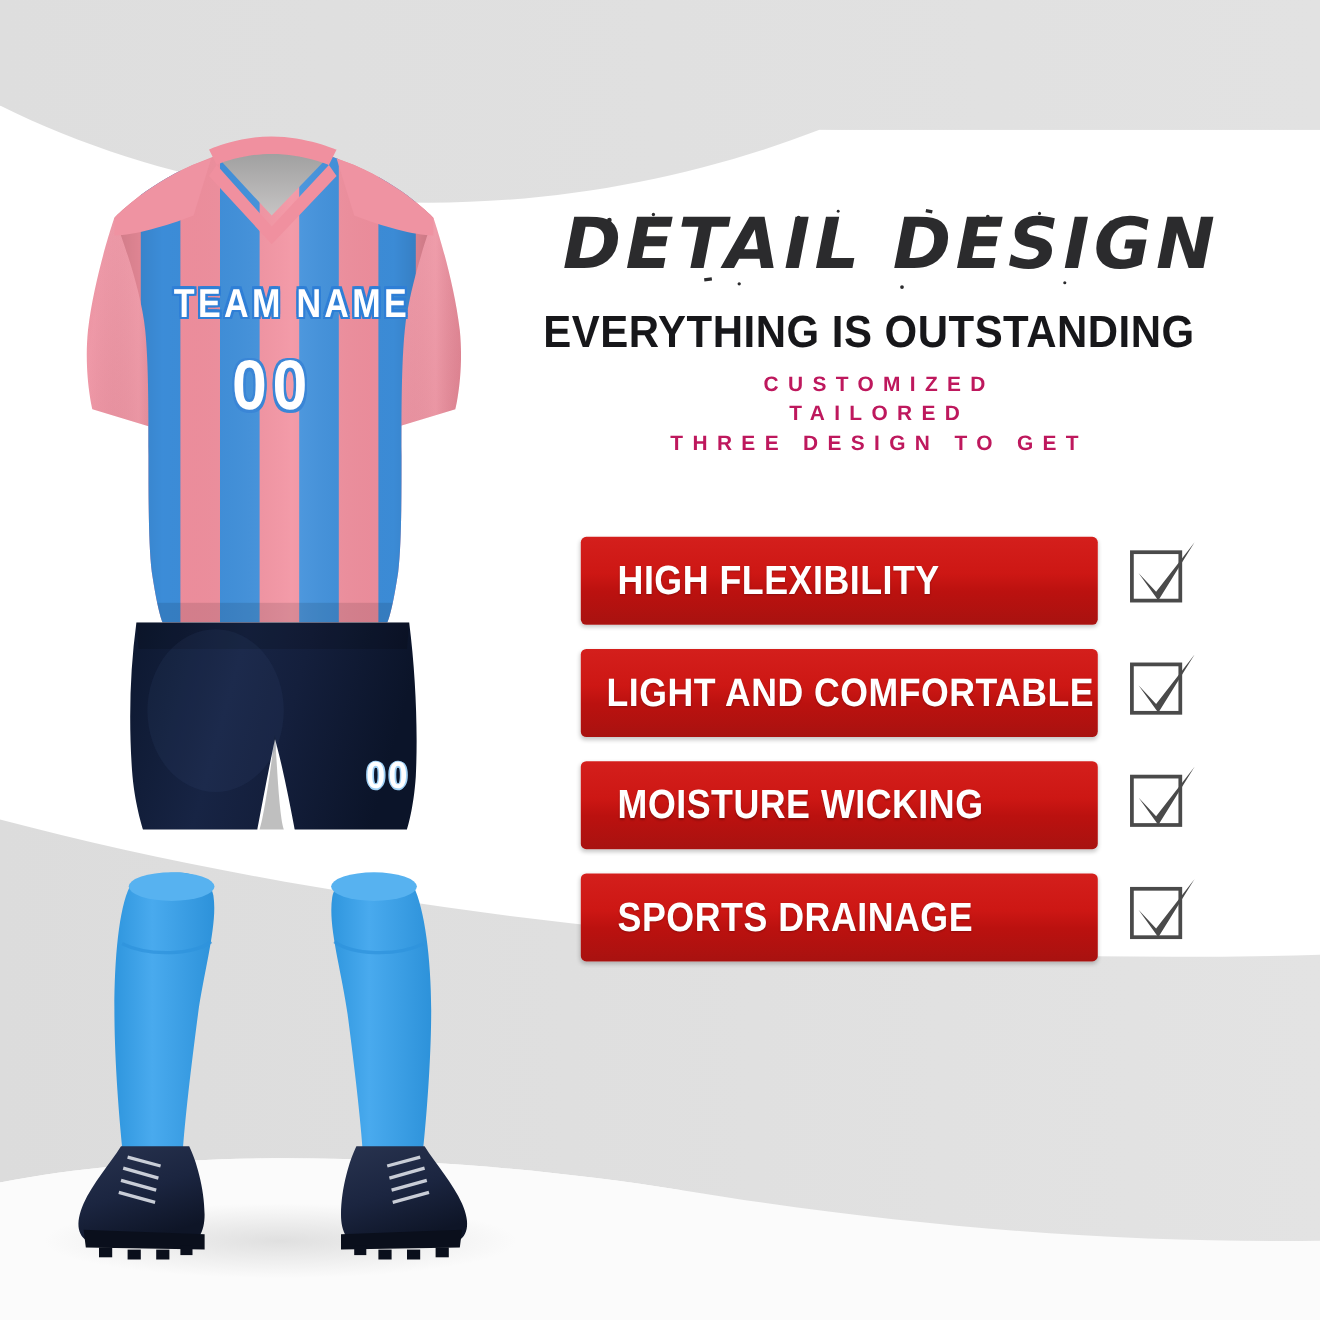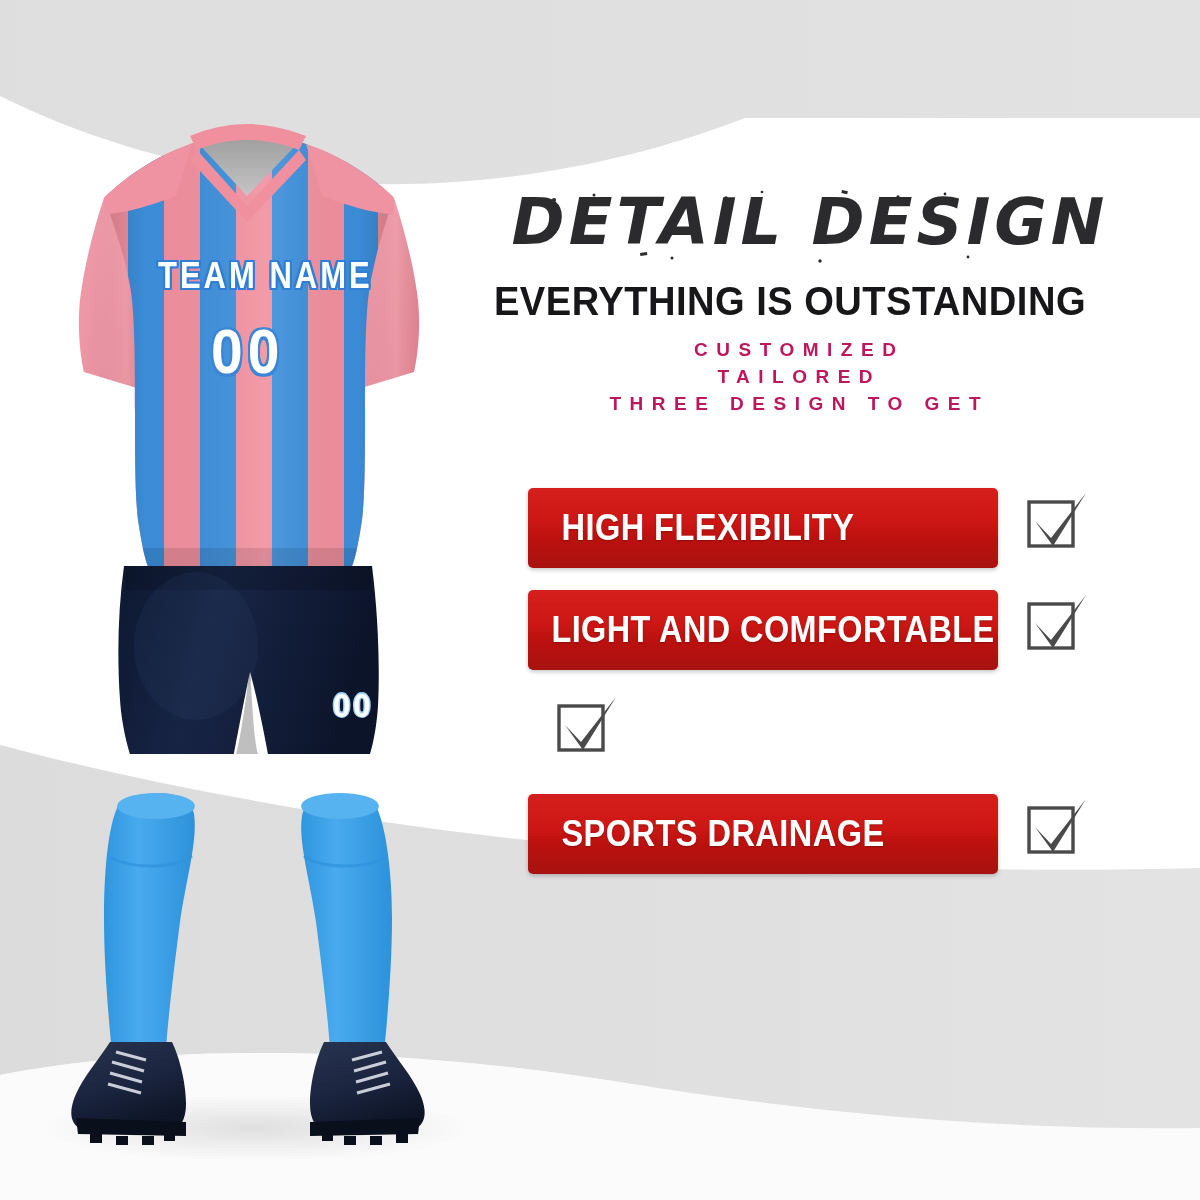--- a/index.html
+++ b/index.html
@@ -354,20 +354,23 @@
         </div>
         <div class="check">
           <svg viewBox="0 0 62 62" width="62" height="62">
             <rect x="3" y="14" width="44" height="44" fill="none" stroke="#4a4a4a" stroke-width="3.4"></rect>
             <path d="M9,33 L25,50 L60,5 L27,58 Z" fill="#4a4a4a"></path>
           </svg>
         </div>
       </div>
 
       <div class="frow">
+        <div class="banner">
+          <span class="banner-label">MOISTURE WICKING</span>
+        </div>
         <div class="check">
           <svg viewBox="0 0 62 62" width="62" height="62">
             <rect x="3" y="14" width="44" height="44" fill="none" stroke="#4a4a4a" stroke-width="3.4"></rect>
             <path d="M9,33 L25,50 L60,5 L27,58 Z" fill="#4a4a4a"></path>
           </svg>
         </div>
       </div>
 
       <div class="frow">
         <div class="banner">

